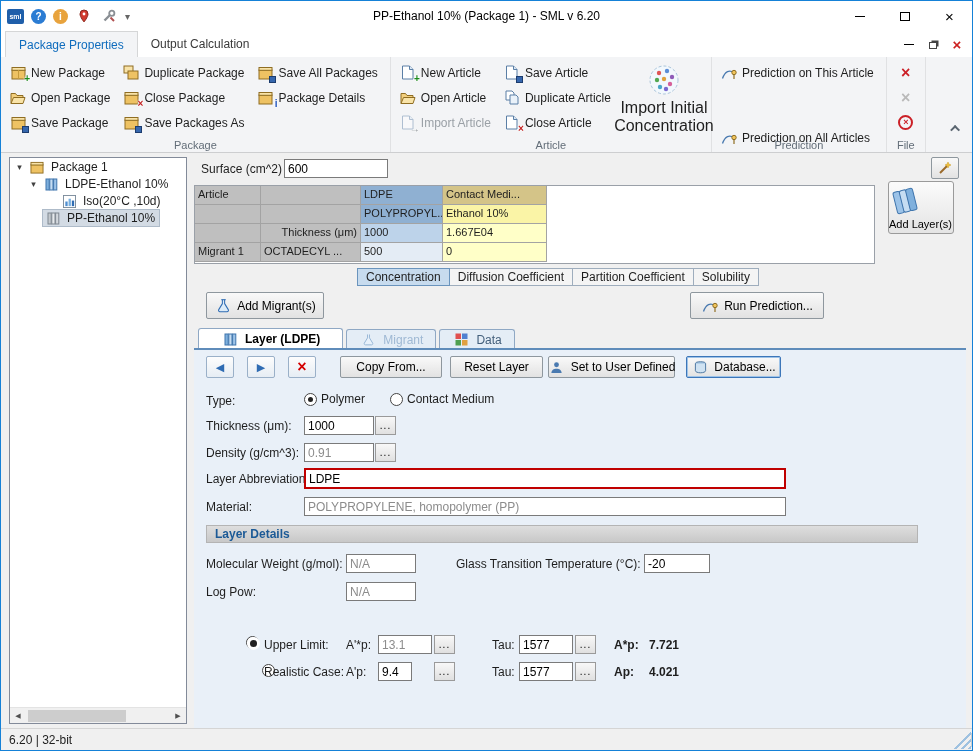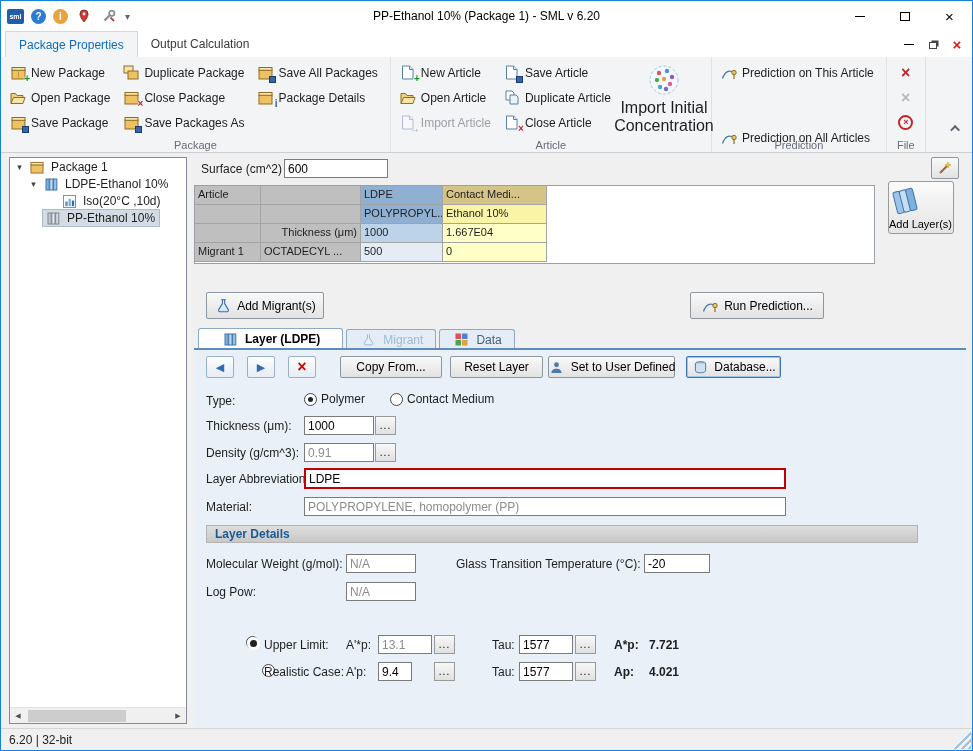--- a/index.html
+++ b/index.html
@@ -473,20 +473,26 @@
       <div class="gc blue-v">1000</div>
       <div class="gc yellow">1.667E04</div>
 
       <div class="gc gray">Migrant 1</div>
       <div class="gc gray">OCTADECYL ...</div>
       <div class="gc blue-p">500</div>
       <div class="gc yellow">0</div>
     </div>
   </div>
 
+  <div class="abs mtabs">
+    <span class="mtab active">Concentration</span>
+    <span class="mtab">Diffusion Coefficient</span>
+    <span class="mtab">Partition Coefficient</span>
+    <span class="mtab">Solubility</span>
+  </div>
 
   <button class="abs btn" style="left:205px; top:291px; width:118px; height:27px;">
     <span class="ico">
       <svg width="15" height="15" viewBox="0 0 16 16">
           <path d="M6.8 1.8v4.2L2.9 12.4c-.6 1 .1 2.2 1.3 2.2h7.6c1.2 0 1.9-1.2 1.3-2.2L9.2 6V1.8" fill="#dcebf8" stroke="#2f6cb3" stroke-width="1.1" stroke-linejoin="round"></path>
           <line x1="5.6" y1="1.8" x2="10.4" y2="1.8" stroke="#2f6cb3" stroke-width="1.1"></line>
         </svg>
     </span>
     <span>Add Migrant(s)</span>
   </button>

